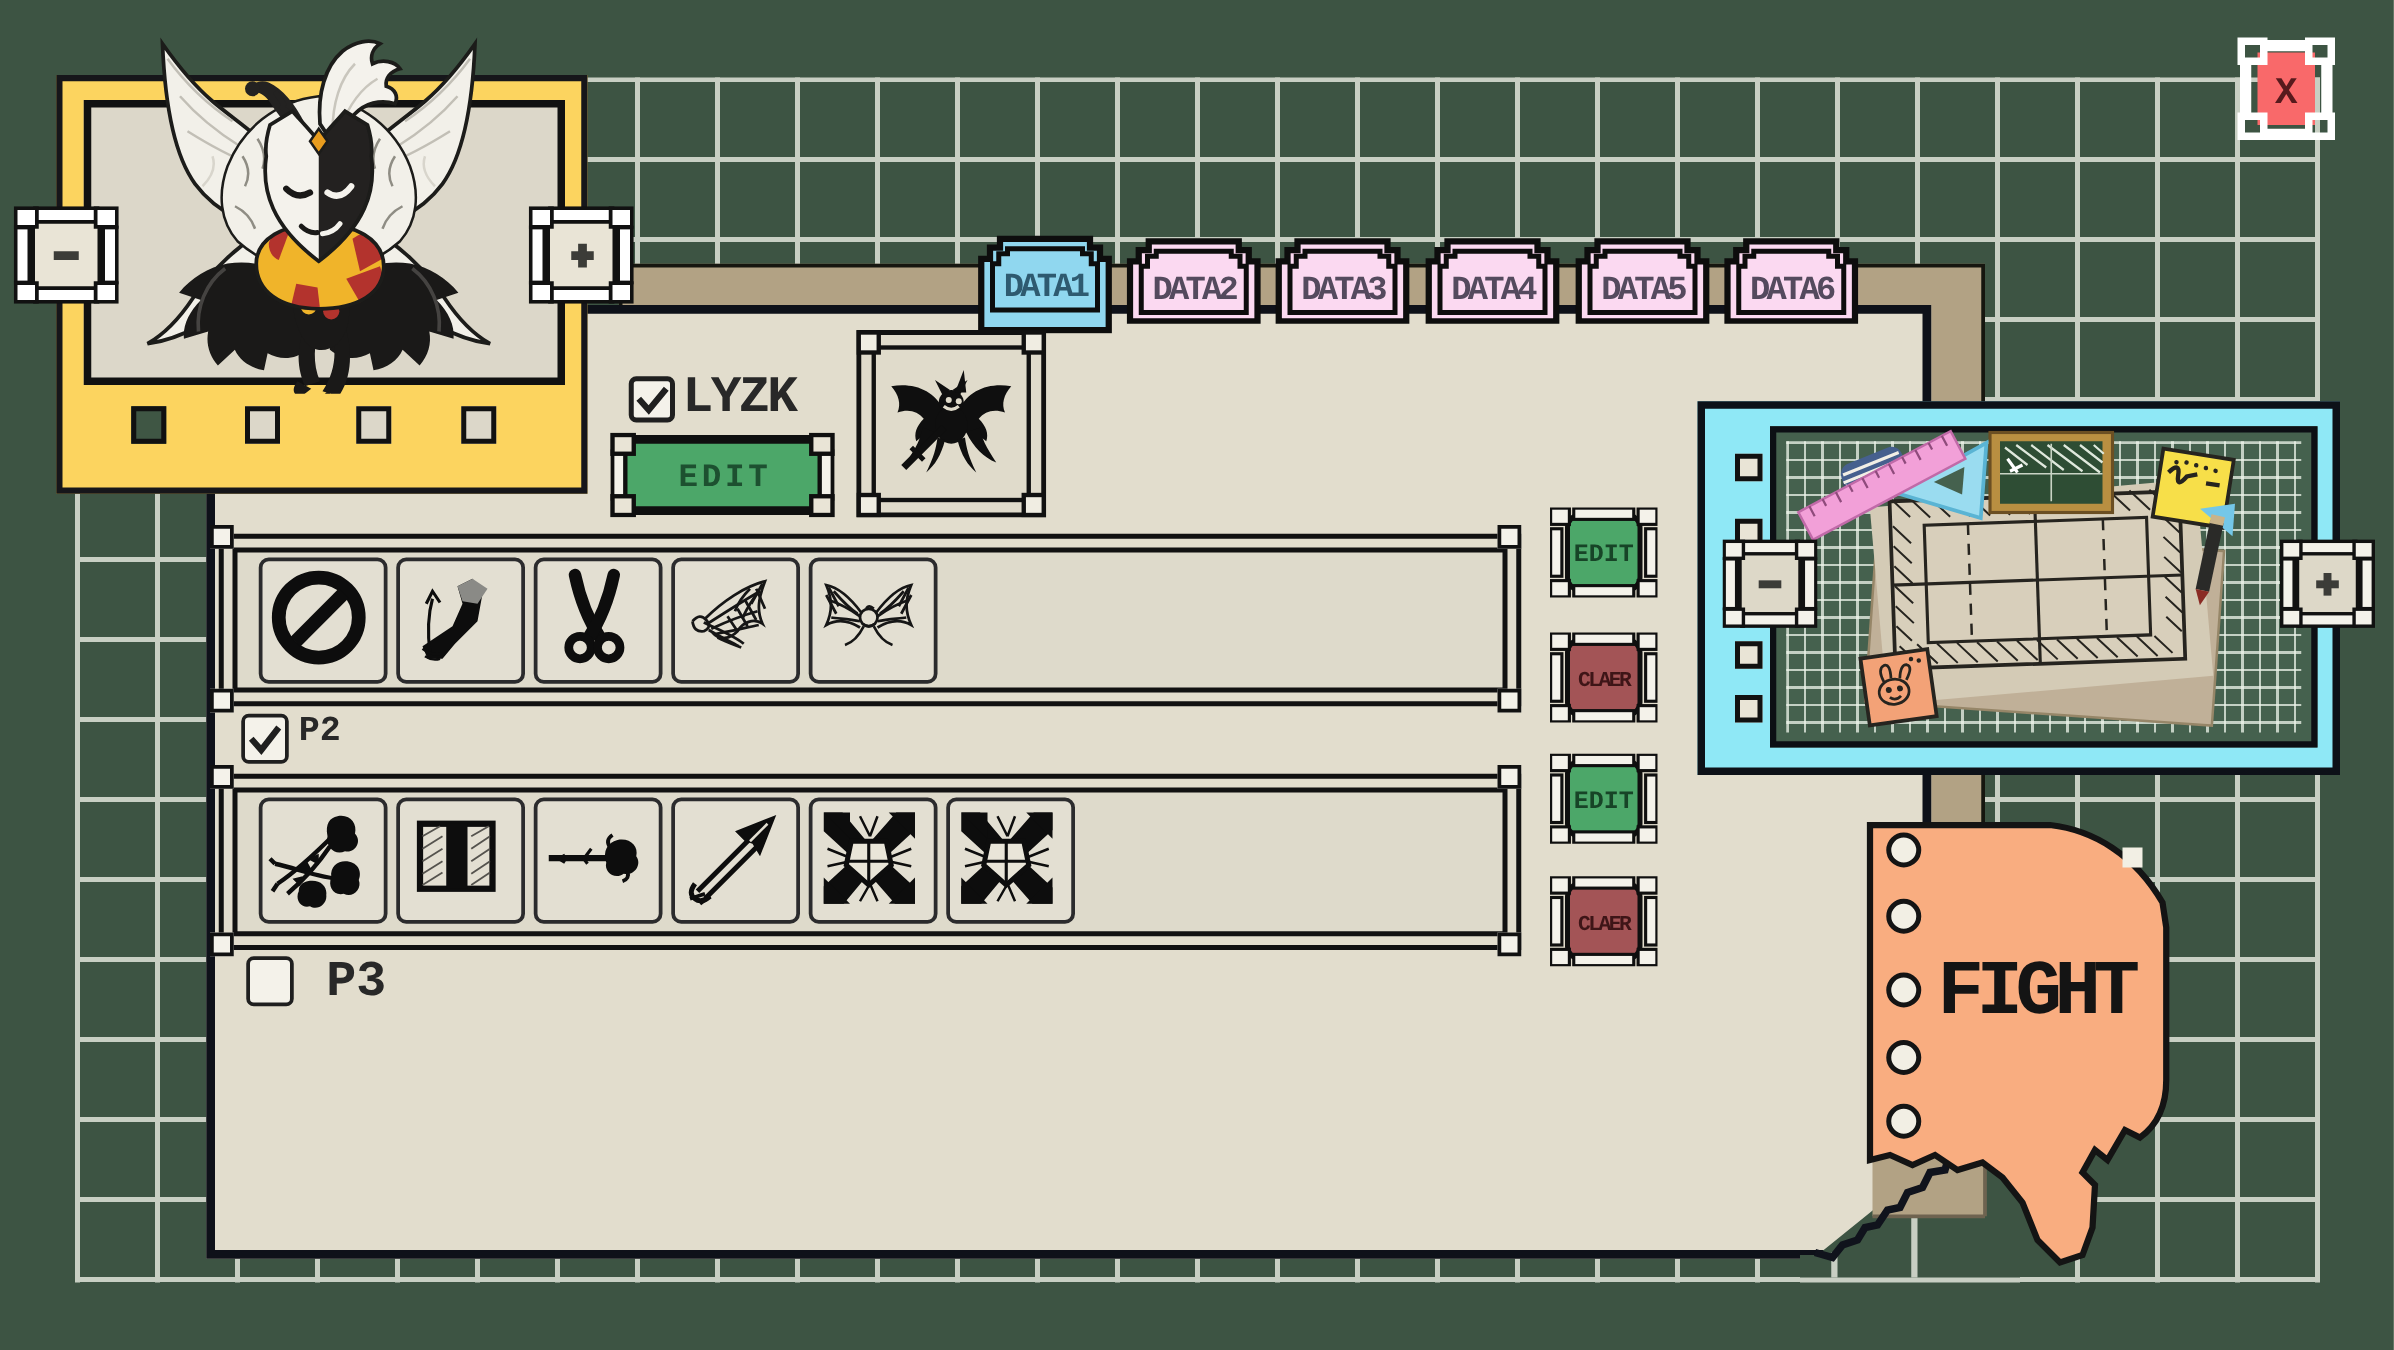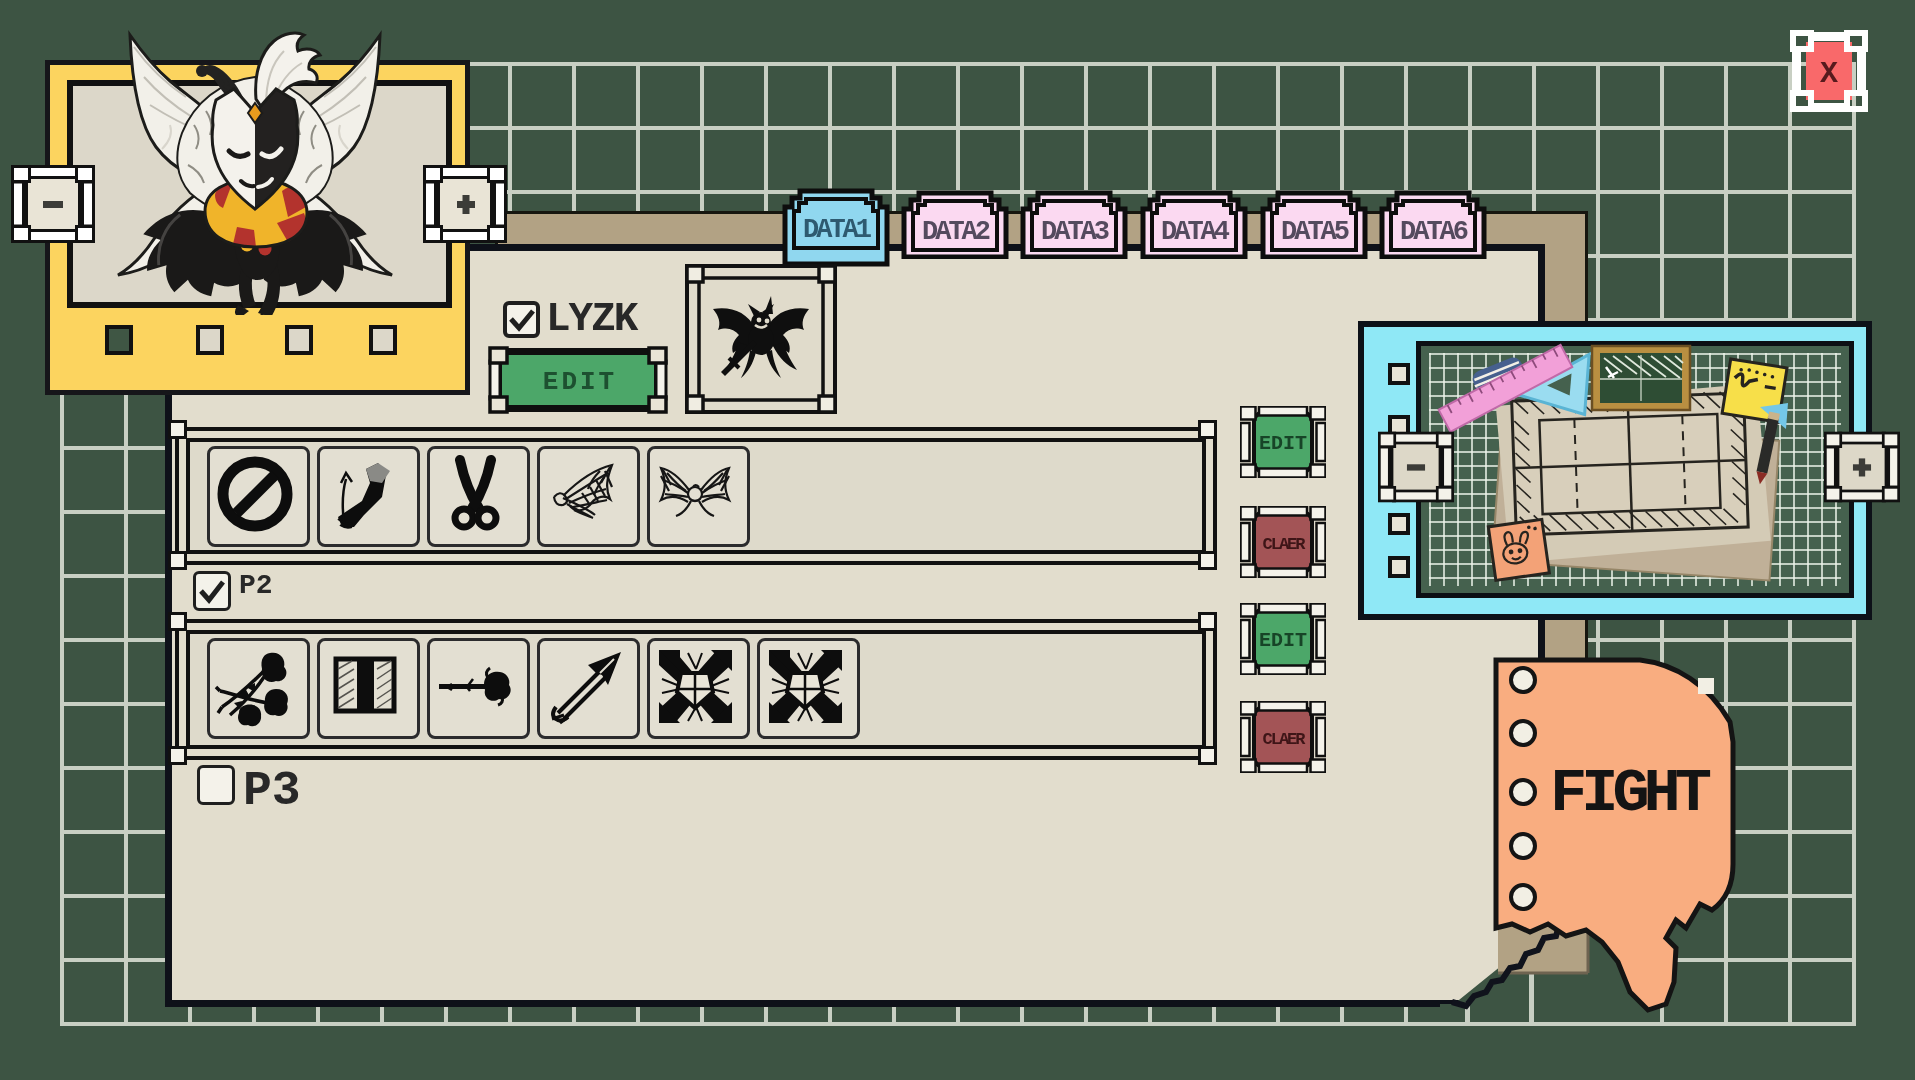--- a/index.html
+++ b/index.html
@@ -388,21 +388,21 @@
 <svg class="abs" style="left:764px;top:645px;" width="83" height="83" viewBox="0 0 83 83">
   <path d="M5 5 L20 5 L41 30 L63 5 L78 5 L78 19 L53 42 L78 65 L78 78 L62 78 L41 54 L21 78 L5 78 L5 64 L29 42 L5 20 Z" fill="#0d0d0d"></path>
   <path d="M5 5 L26 5 L26 26 Z M57 5 L78 5 L78 26 Z M5 57 L26 78 L5 78 Z M78 57 L78 78 L57 78 Z" fill="#0d0d0d"></path>
   <path d="M8 34 l20 8 M8 48 l18 -4 M75 34 l-20 8 M75 48 l-18 -4 M34 8 l8 16 M48 8 l-6 16 M34 76 l8 -14 M48 76 l-6 -14" stroke="#0d0d0d" stroke-width="2"></path>
   <path d="M27 28 L55 28 L59 47 L41 63 L23 47 Z" fill="#e9e5d8" stroke="#0d0d0d" stroke-width="4"></path>
   <path d="M41 28 L41 63 M24 44 L58 44" stroke="#0d0d0d" stroke-width="2.5"></path>
 </svg>
 
 <div class="abs" style="left:197px;top:765px;width:32px;height:34px;background:#f4f2ea;
   border:3px solid #1f1f1f;border-radius:6px;"></div>
-<div class="abs pxtext" style="left:243px;top:764px;font-size:48px;">P3</div>
+<div class="abs pxtext" style="left:261px;top:764px;font-size:40px;">P3</div>
 
 <svg class="abs" style="left:1240px;top:406px;" width="86" height="72" viewBox="0 0 86 72">
   <rect x="14" y="6" width="58" height="60" rx="10" fill="#4ca769" stroke="#0f0f0f" stroke-width="4"></rect>
   <rect x="19" y="0.5" width="48" height="9" fill="#f4f2ea" stroke="#0f0f0f" stroke-width="2.5"></rect>
   <rect x="19" y="62.5" width="48" height="9" fill="#f4f2ea" stroke="#0f0f0f" stroke-width="2.5"></rect>
   <rect x="0.5" y="17" width="9" height="38" fill="#f4f2ea" stroke="#0f0f0f" stroke-width="2.5"></rect>
   <rect x="76.5" y="17" width="9" height="38" fill="#f4f2ea" stroke="#0f0f0f" stroke-width="2.5"></rect>
   <rect x="0.5" y="0.5" width="15" height="13" fill="#f4f2ea" stroke="#0f0f0f" stroke-width="2.5"></rect>
   <rect x="70.5" y="0.5" width="15" height="13" fill="#f4f2ea" stroke="#0f0f0f" stroke-width="2.5"></rect>
   <rect x="0.5" y="58.5" width="15" height="13" fill="#f4f2ea" stroke="#0f0f0f" stroke-width="2.5"></rect>

